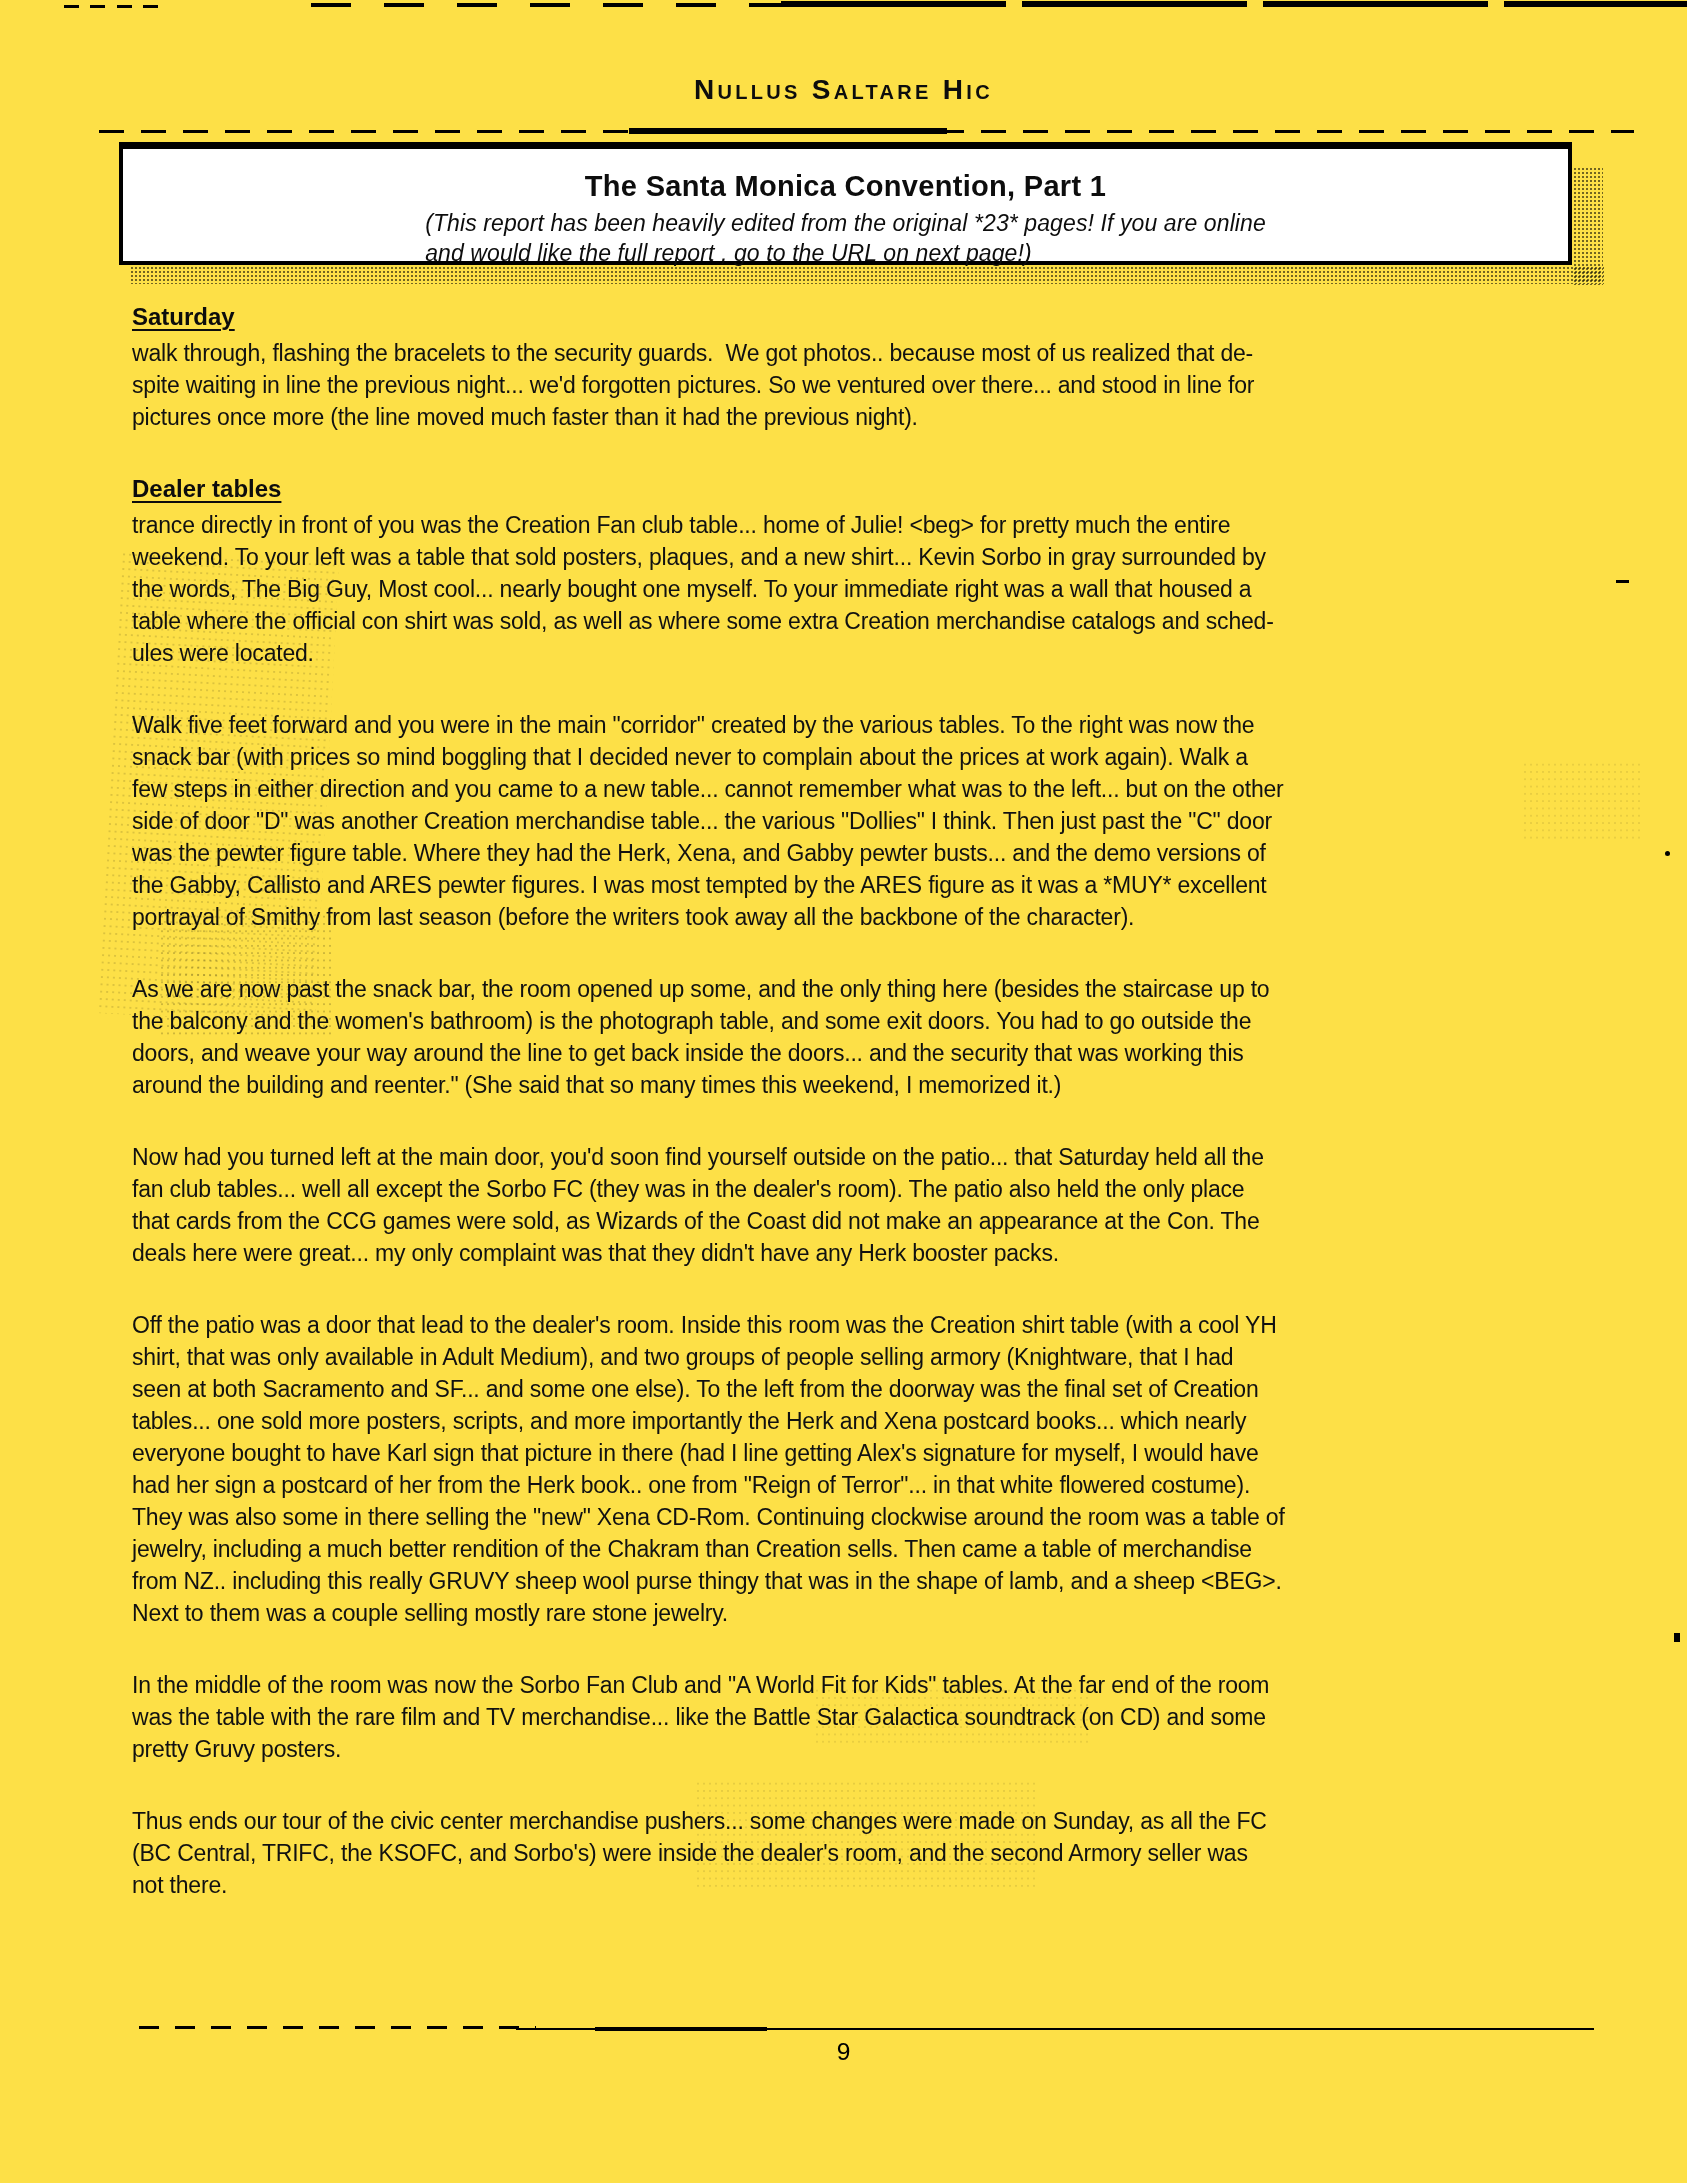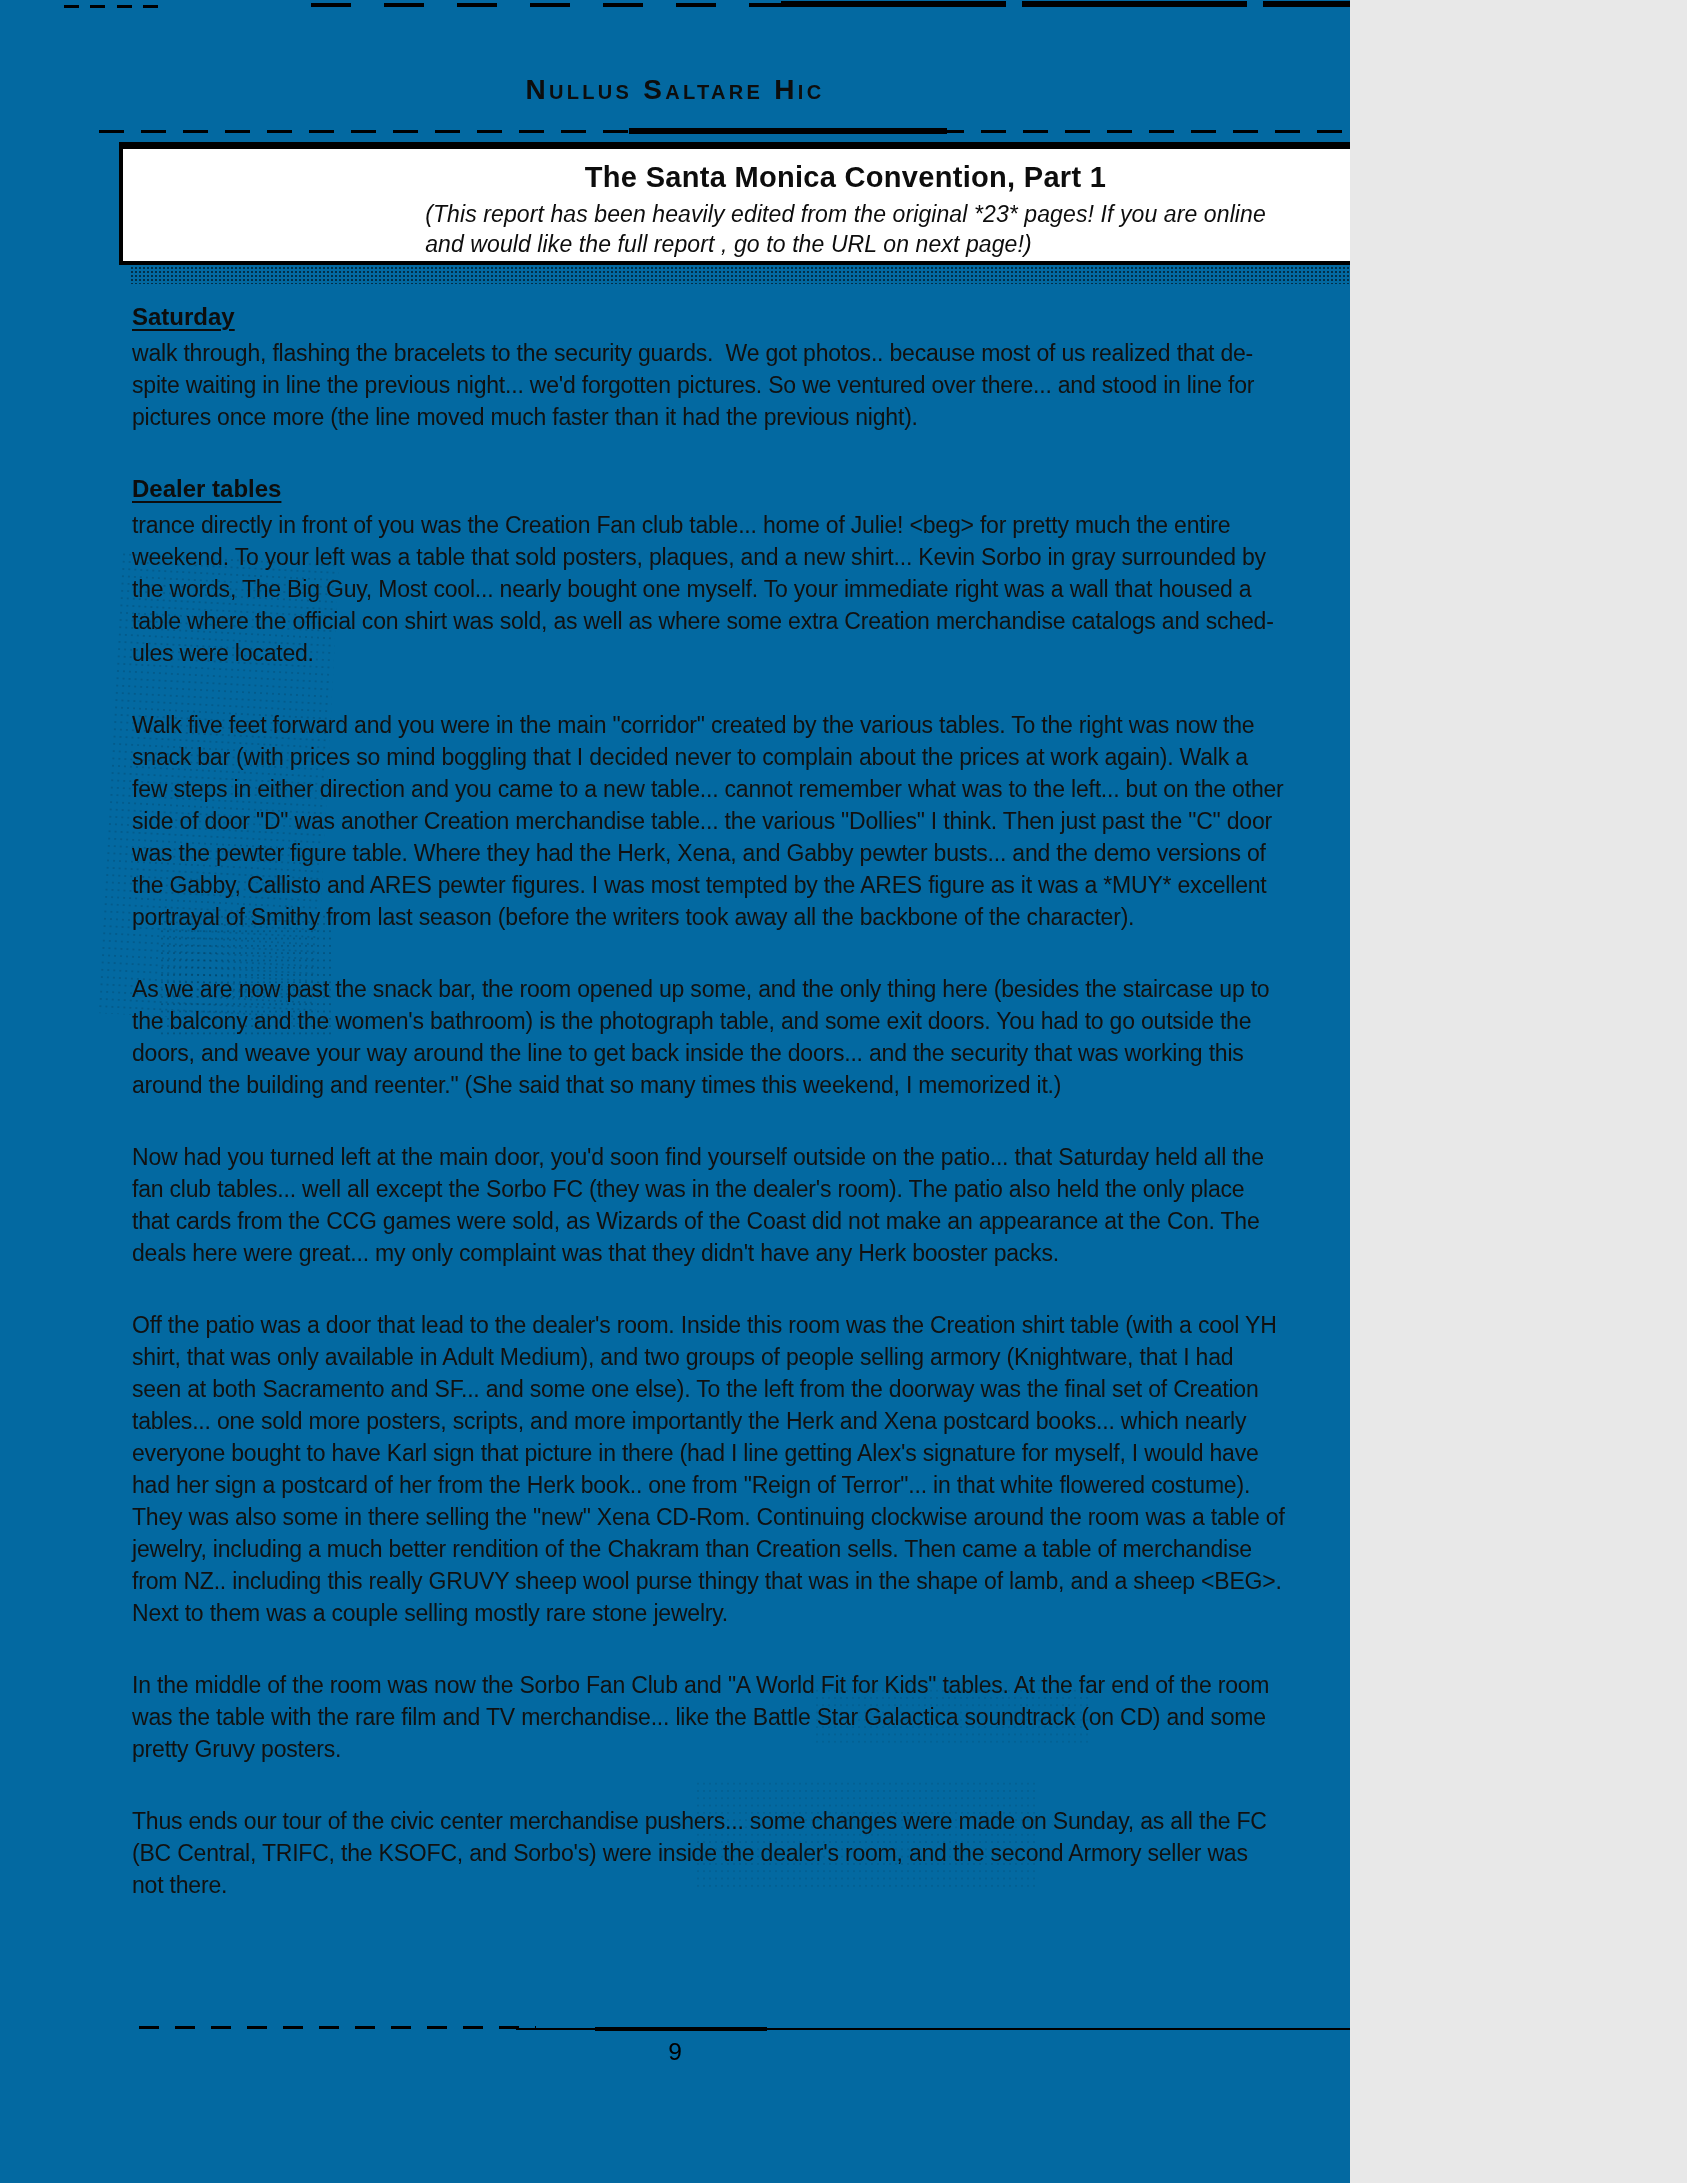--- a/index.html
+++ b/index.html
@@ -1,19 +1,19 @@
 <!DOCTYPE html>
 <html style="font-size:10.6px"><head>
 <meta charset="utf-8">
 <style>
   html,body{margin:0;padding:0;background:#e8e8e8;}
   .page{
     position:relative;
-    width:1350px;height:2183px;
-    background:#0369a1;
+    width:1687px;height:2183px;
+    background:#fde047;
     overflow:hidden;
     font-family:"Liberation Sans","DejaVu Sans",sans-serif;
     color:#0d0d0d;
     text-decoration:underline;
   }
   
   .scanline{position:absolute;background:#000;}
   .dashline{
     position:absolute;height:3.3px;
     background-image:repeating-linear-gradient(90deg,#000 0 25px,transparent 25px 42px);
@@ -38,21 +38,21 @@
     font-size:28px;font-weight:bold;
     font-variant:small-caps;letter-spacing:3.3px;
   }
 
   
   .title-box{
     position:absolute;left:119px;top:142px;width:1453px;height:123px;
     box-sizing:border-box;
     border:4px solid #000;border-top-width:7.3px;
     display:flex;flex-direction:column;align-items:center;justify-content:flex-start;
-    padding-top:12px;
+    padding-top:21px;
     background:#fff;
   }
   .article-title{font-size:29px;font-weight:bold;letter-spacing:0.3px;}
   .article-subtitle{
     margin-top:5.3px;
     font-size:23px;font-style:italic;line-height:30px;letter-spacing:0.1px;
   }
   .halftone{
     position:absolute;
     background-image:radial-gradient(circle,#000 0.9px,transparent 1.1px);

